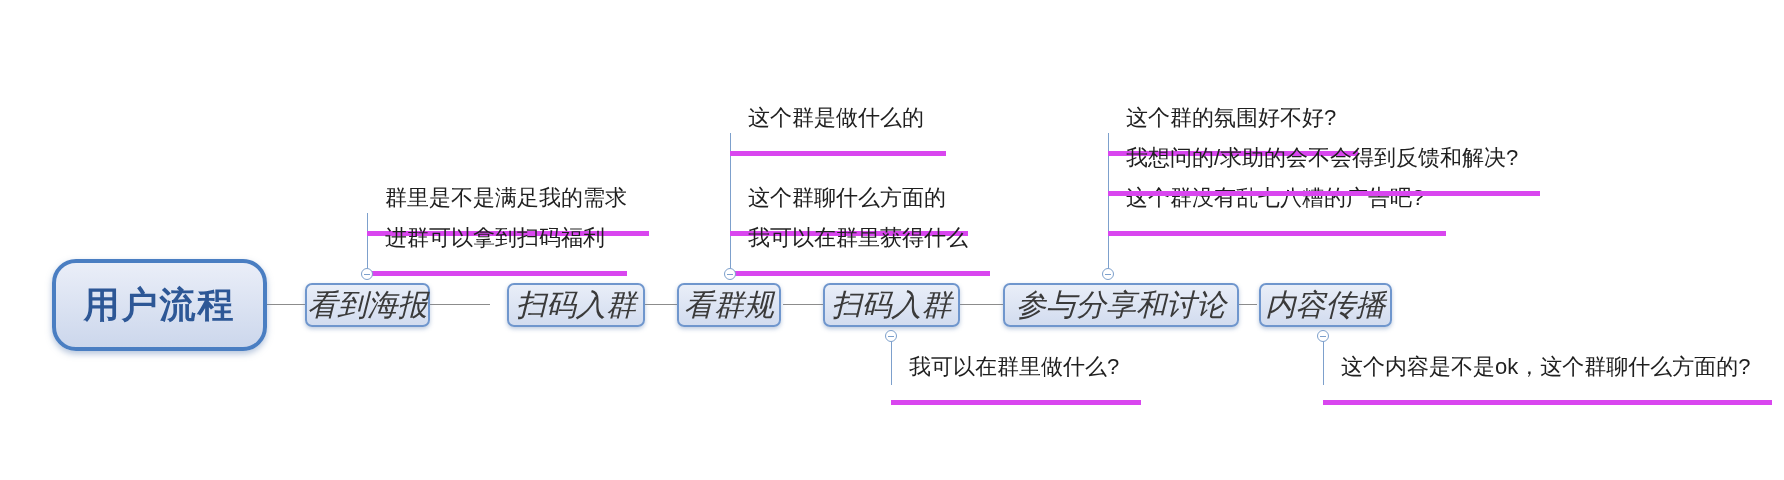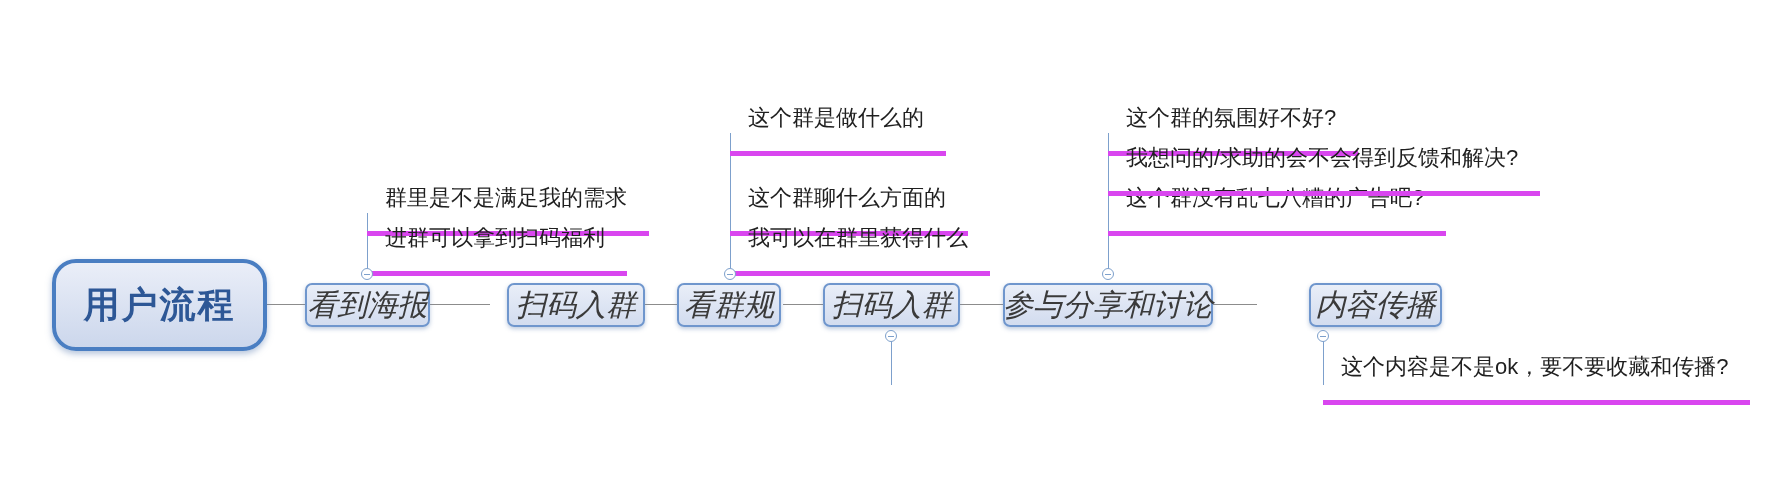--- a/index.html
+++ b/index.html
@@ -65,36 +65,37 @@
   <div class="vline" style="left:1108px;top:133px;height:135px"></div>
   <div class="vline" style="left:891px;top:341px;height:44px"></div>
   <div class="vline" style="left:1323px;top:341px;height:44px"></div>
 
   <div class="root">用户流程</div>
 
   <div class="topic" style="left:305px;width:125px">看到海报</div>
   <div class="topic" style="left:507px;width:138px">扫码入群</div>
   <div class="topic" style="left:677px;width:104px">看群规</div>
   <div class="topic" style="left:823px;width:137px">扫码入群</div>
-  <div class="topic" style="left:1003px;width:210px">参与分享和讨论</div>
-  <div class="topic" style="left:1309px;width:133px">内容传播</div>
+  <div class="topic" style="left:1003px;width:236px">参与分享和讨论</div>
+  <div class="topic" style="left:1259px;width:133px">内容传播</div>
 
   <div class="leaf" style="left:367px;top:181px">群里是不是满足我的需求</div>
   <div class="leaf" style="left:367px;top:221px">进群可以拿到扫码福利</div>
 
   <div class="leaf" style="left:730px;top:101px">这个群是做什么的</div>
   <div class="leaf" style="left:730px;top:181px">这个群聊什么方面的</div>
   <div class="leaf" style="left:730px;top:221px">我可以在群里获得什么</div>
 
+  <div class="leaf" style="left:891px;top:350px">我可以在群里做什么?</div>
 
   <div class="leaf" style="left:1108px;top:101px">这个群的氛围好不好?</div>
   <div class="leaf" style="left:1108px;top:181px">这个群没有乱七八糟的广告吧?</div>
   <div class="leaf" style="left:1108px;top:141px">我想问的/求助的会不会得到反馈和解决?</div>
 
-  <div class="leaf" style="left:1323px;top:350px">这个内容是不是ok，要不要收藏和传播?</div>
+  <div class="leaf" style="left:1323px;top:350px">这个内容是不是ok，这个群聊什么方面的?</div>
 
   <div class="collapse" style="left:361px;top:268px">
       <span class="dash"></span>
     </div>
   <div class="collapse" style="left:724px;top:268px">
       <span class="dash"></span>
     </div>
   <div class="collapse" style="left:1102px;top:268px">
       <span class="dash"></span>
     </div>

